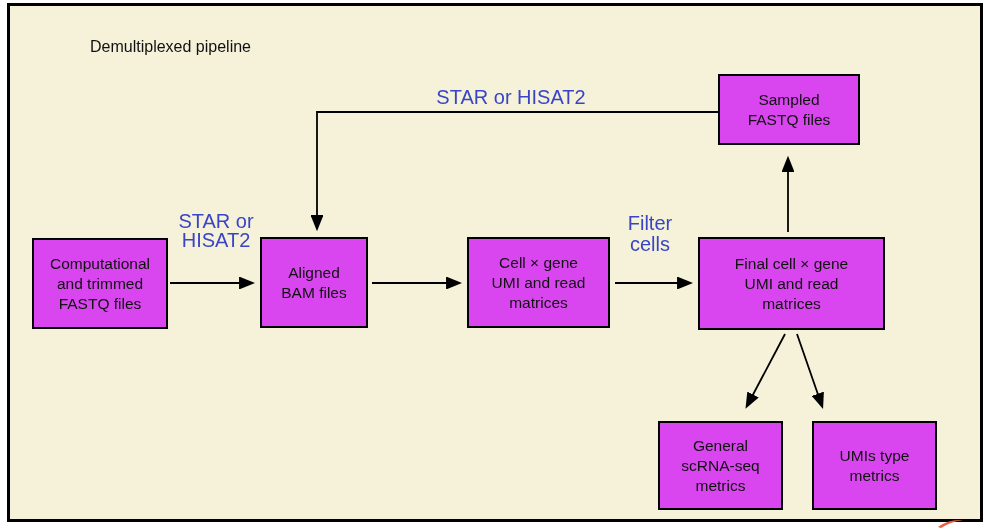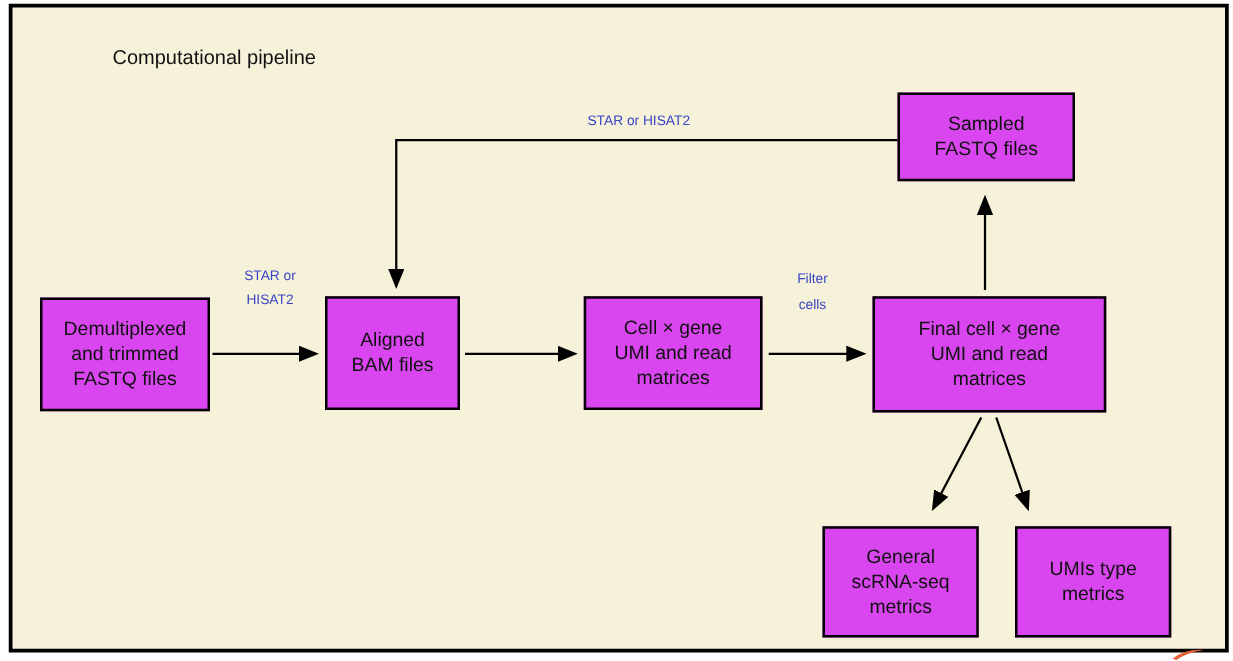--- a/index.html
+++ b/index.html
@@ -23,41 +23,41 @@
     white-space:pre-line;
   }
   .n-demux   {left:32px; top:238px;width:136px;height:91px;}
   .n-bam     {left:260px;top:237px;width:108px;height:91px;}
   .n-matrices{left:467px;top:237px;width:143px;height:91px;}
   .n-final   {left:698px;top:237px;width:187px;height:93px;}
   .n-sampled {left:718px;top:74px; width:142px;height:71px;}
   .n-general {left:658px;top:421px;width:125px;height:89px;}
   .n-celltype{left:812px;top:421px;width:125px;height:89px;}
   .edge-label{
-    position:absolute;color:#3a45c6;font-size:11px;line-height:19px;
+    position:absolute;color:#3a45c6;font-size:20px;line-height:19px;
     text-align:center;white-space:pre-line;
   }
   .l-star-top    {left:411px;top:88px; width:200px;}
   .l-star-left   {left:166px;top:212px;width:100px;}
   .l-calc-umis   {left:341px;top:208px;width:150px;}
   .l-filter-cells{left:610px;top:213px;width:80px; line-height:21px;}
   .l-sample-reads{left:786px;top:177px;width:200px;line-height:20px;}
   .l-sample-cells{left:822px;top:341px;width:150px;}
   #edges{position:absolute;left:0;top:0;}
 </style>
 </head>
 <body>
 
 <div id="canvas">
 
   <div id="frame"></div>
 
-  <div class="title">Computational pipeline</div>
+  <div class="title">Demultiplexed pipeline</div>
 
-  <div class="node n-demux">Demultiplexed
+  <div class="node n-demux">Computational
 and trimmed
 FASTQ files</div>
   <div class="node n-bam">Aligned
 BAM files</div>
   <div class="node n-matrices">Cell × gene
 UMI and read
 matrices</div>
   <div class="node n-final">Final cell × gene
 UMI and read
 matrices</div>

